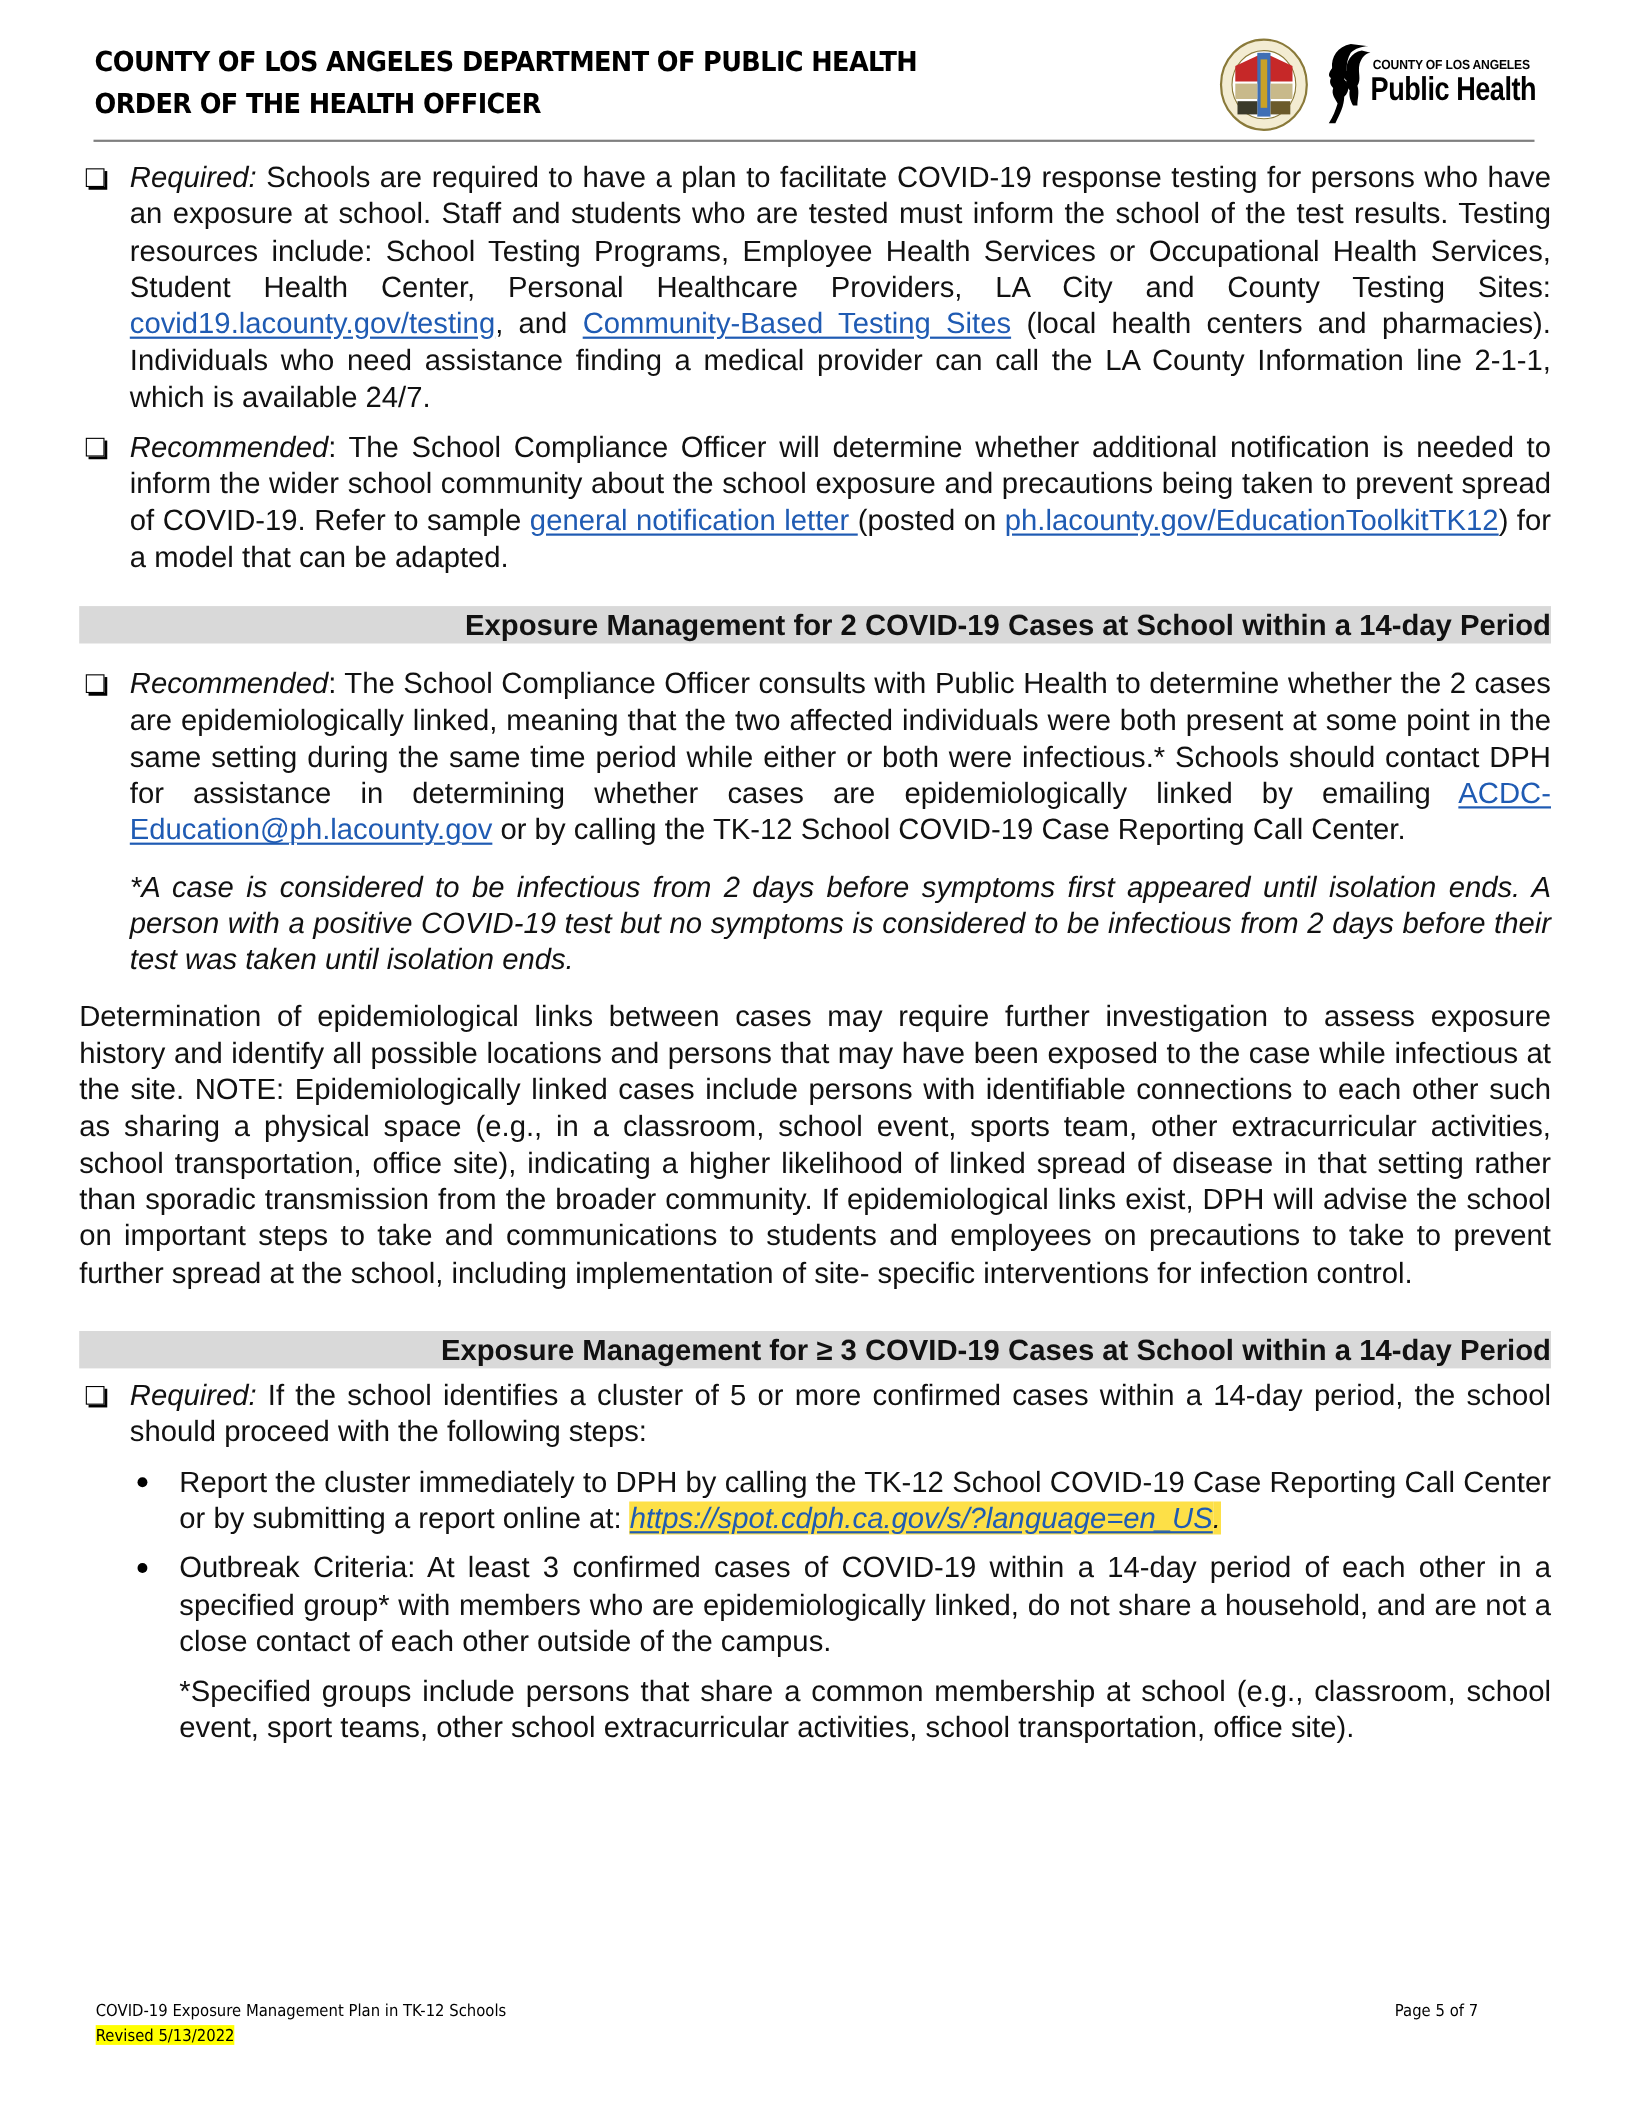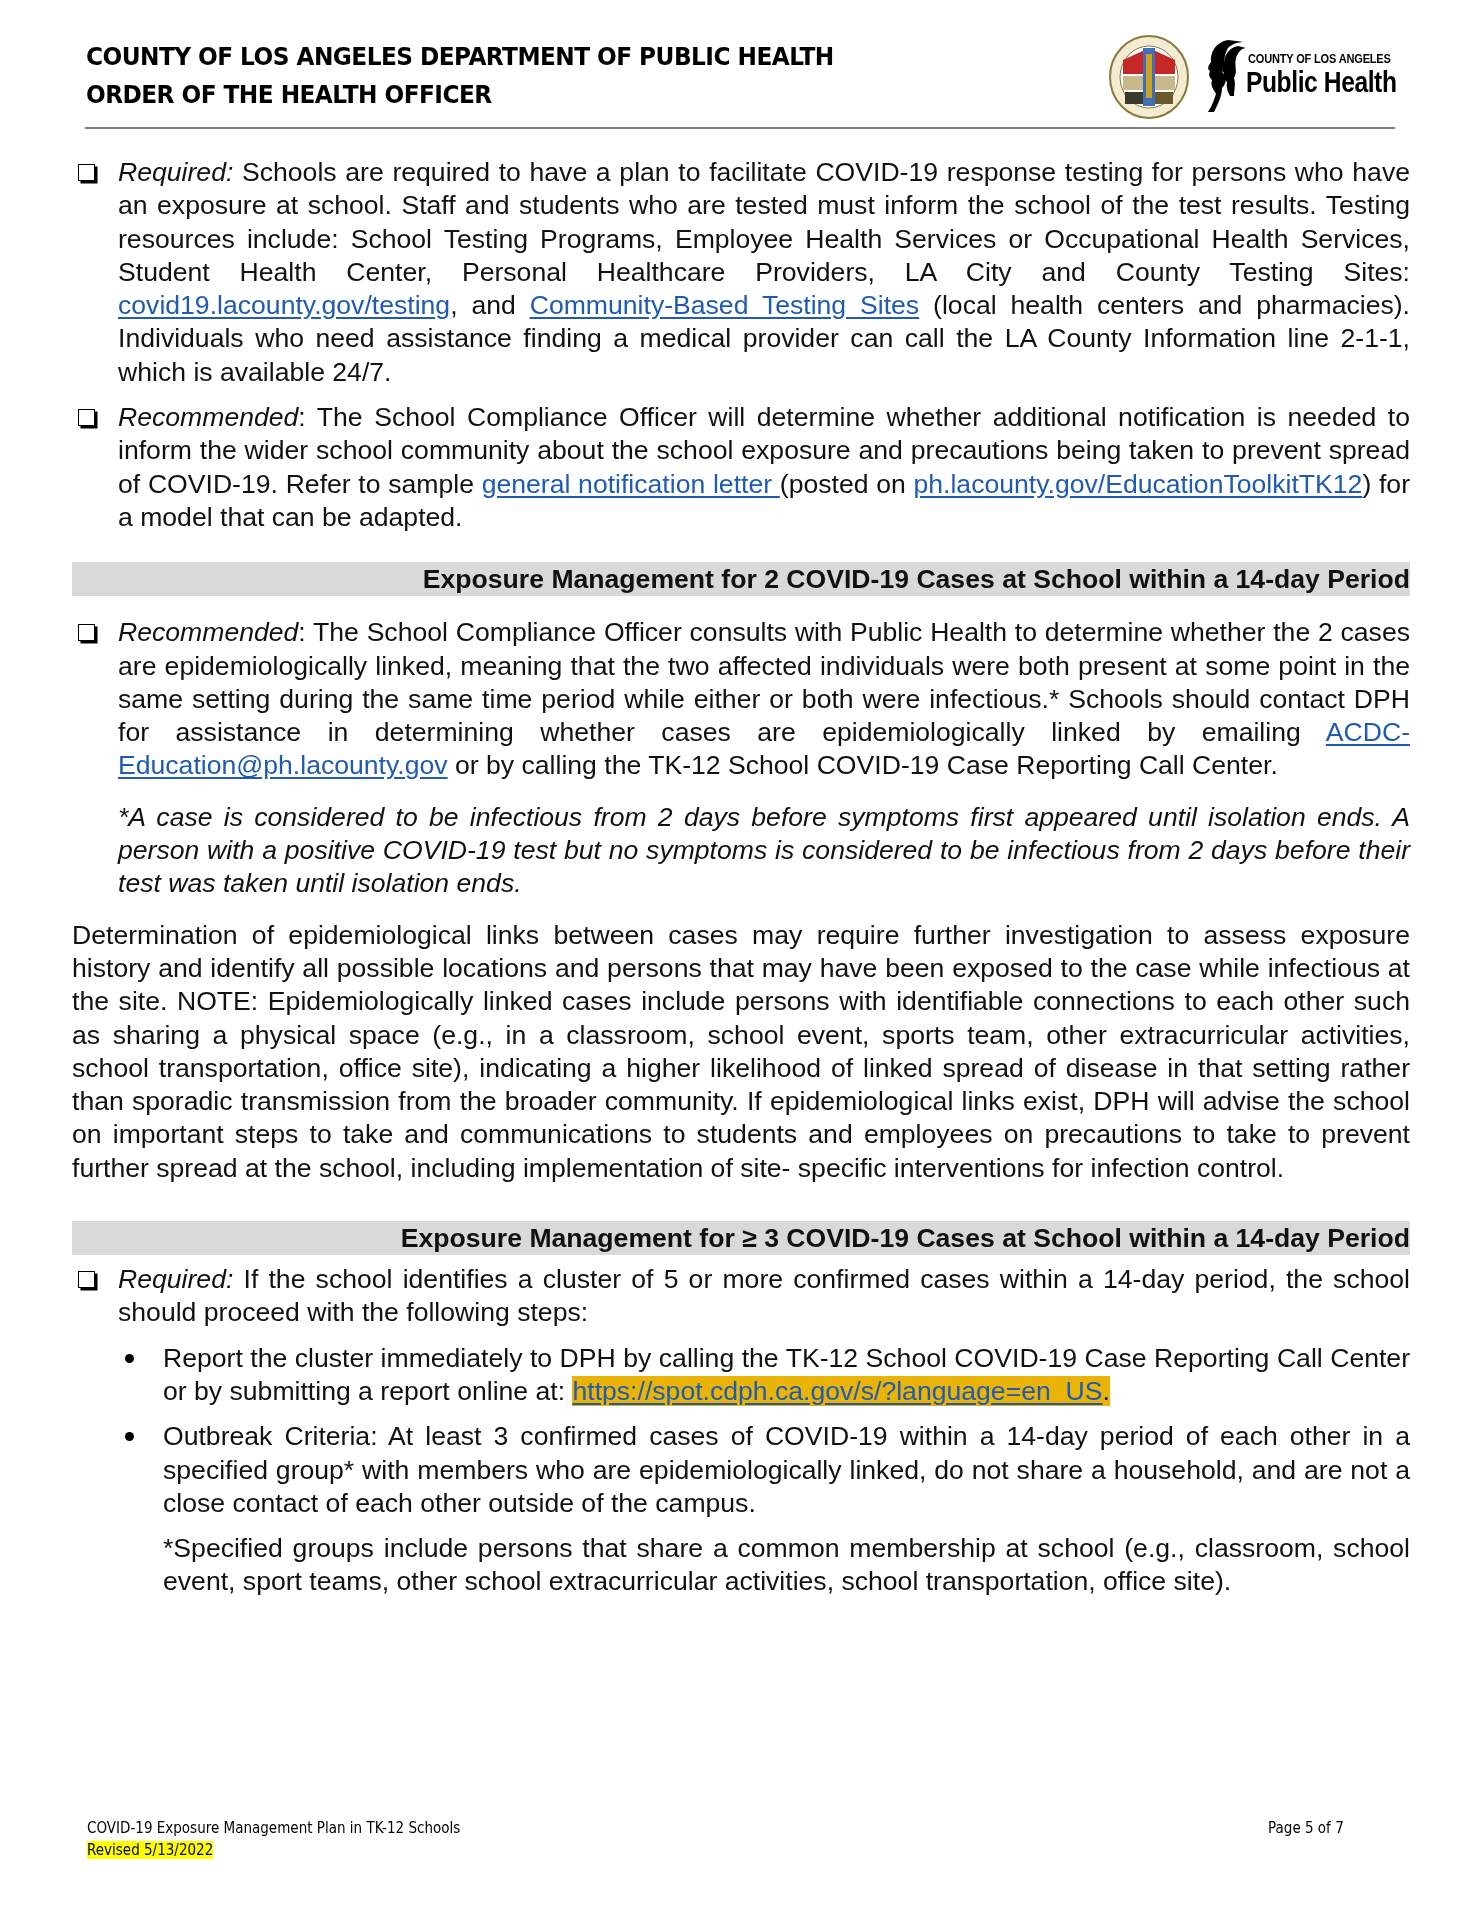--- a/index.html
+++ b/index.html
@@ -13,36 +13,36 @@
       line-height: 38px; letter-spacing: -0.6px; color: #000; transform: scaleX(0.93); transform-origin: left top; }
     .hdr-rule { position: absolute; left: 85px; top: 127px; width: 1310px; height: 2px; background: #7f7f7f; }
     .seal { position: absolute; left: 1108px; top: 34px; width: 82px; height: 86px; }
     .ph-logo { position: absolute; left: 1198px; top: 38px; width: 210px; height: 76px; }
     .ph-small { position: absolute; left: 50px; top: 14px; font-size: 12px; font-weight: bold;
       font-family: "Liberation Sans", sans-serif; letter-spacing: -0.2px; color:#000; transform: scaleX(0.92); transform-origin:left; }
     .ph-big { position: absolute; left: 48px; top: 27px; font-size: 30px; font-weight: bold;
       font-family: "Liberation Sans", sans-serif; color:#000; letter-spacing: -0.5px; transform: scaleX(0.82); transform-origin:left; white-space: nowrap; }
 
     
-    .content { position: absolute; left: 72px; top: 156px; width: 1338px;
+    .content { position: absolute; left: 72px; top: 145px; width: 1338px;
       font-size: 26.6px; line-height: 33.3px; }
     .item { position: relative; padding-left: 46px; text-align: justify; }
     .chk { position: absolute; left: 6px; top: 8px; width: 15px; height: 15px;
       border: 1.6px solid #000; box-shadow: 2.5px 2.5px 0 #000; background: #fff; }
     .gap-s { height: 12px; }
     .it { font-style: italic; }
     a.lnk { color: #1f5bb3; text-decoration: underline; text-underline-offset: 3px; }
     .band { background: #d9d9d9; height: 34px; margin-left: 0; text-align: right;
       font-weight: bold; font-size: 26.6px; line-height: 34px; color: #111; }
     .para { text-align: justify; }
     .note { padding-left: 46px; font-style: italic; text-align: justify; }
     .bullets { padding-left: 91px; }
     .bullet { position: relative; text-align: justify; }
     .dot { position: absolute; left: -38px; top: 12px; width: 9px; height: 9px; border-radius: 50%; background: #000; }
-    .hl { background: #eab308; }
+    .hl { background: #fde047; font-style: italic; }
     .sub { text-align: justify; }
 
     
     .footer-left { position: absolute; left: 87px; top: 1817px;
       font-family: "DejaVu Sans", sans-serif; font-size: 15px; line-height: 22px; color: #000;
       transform: scaleX(0.9); transform-origin: left top; }
     .footer-left .rev { background: #ffff00; }
     .footer-right { position: absolute; left: 1268px; top: 1817px;
       font-family: "DejaVu Sans", sans-serif; font-size: 15px; line-height: 22px; color: #000;
       transform: scaleX(0.9); transform-origin: left top; }

